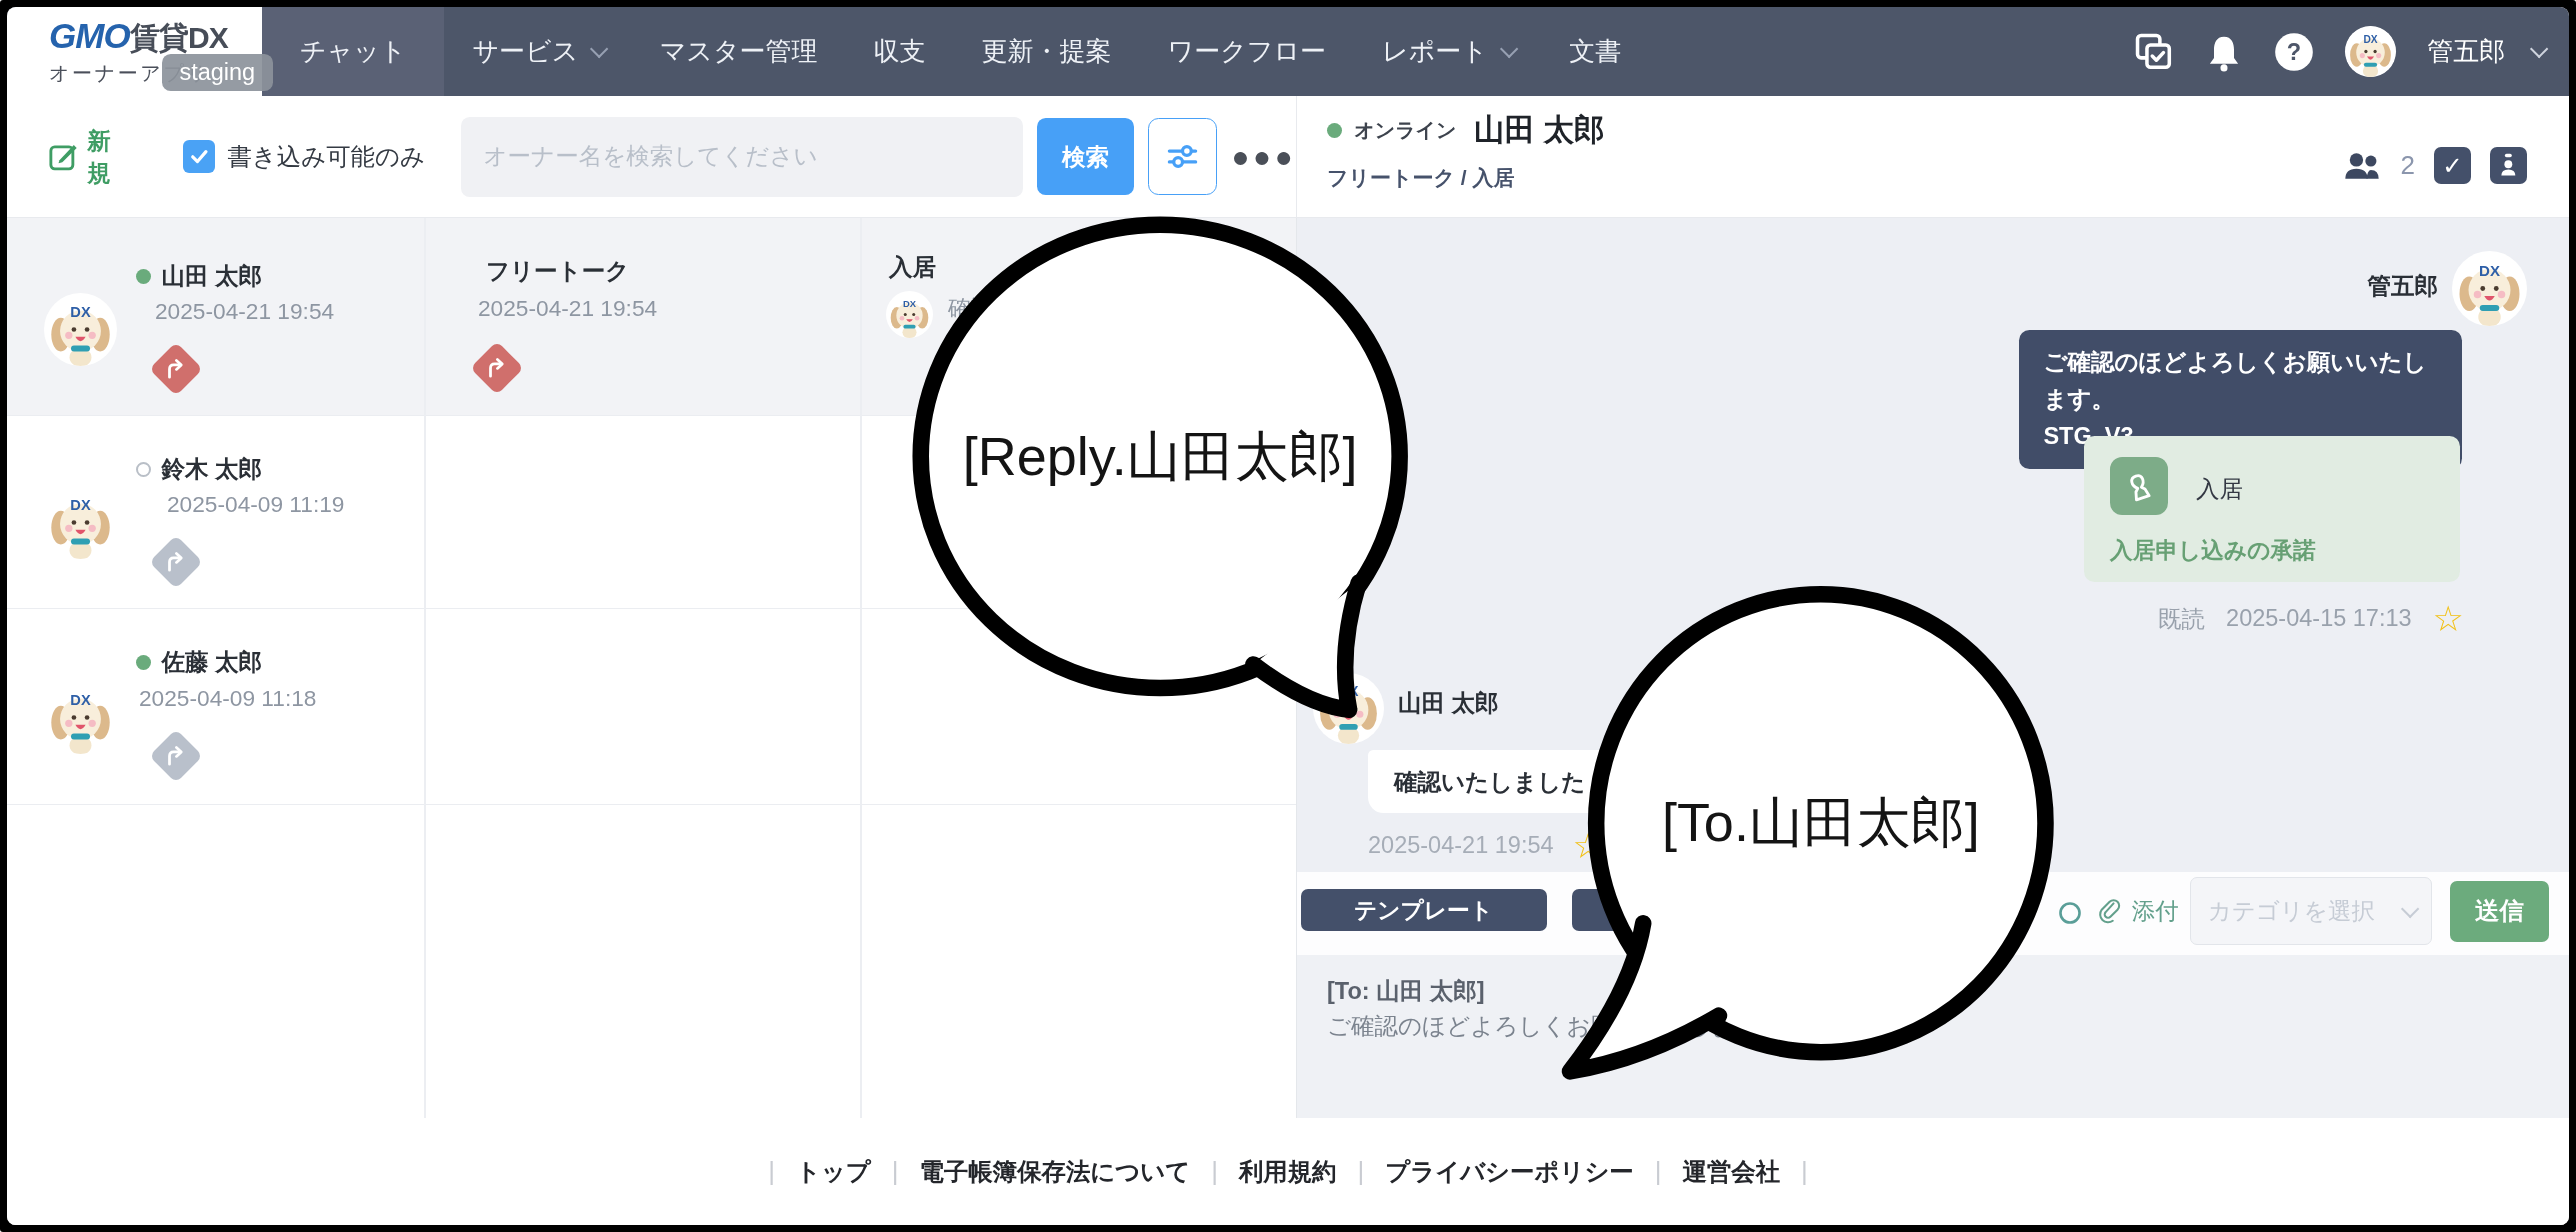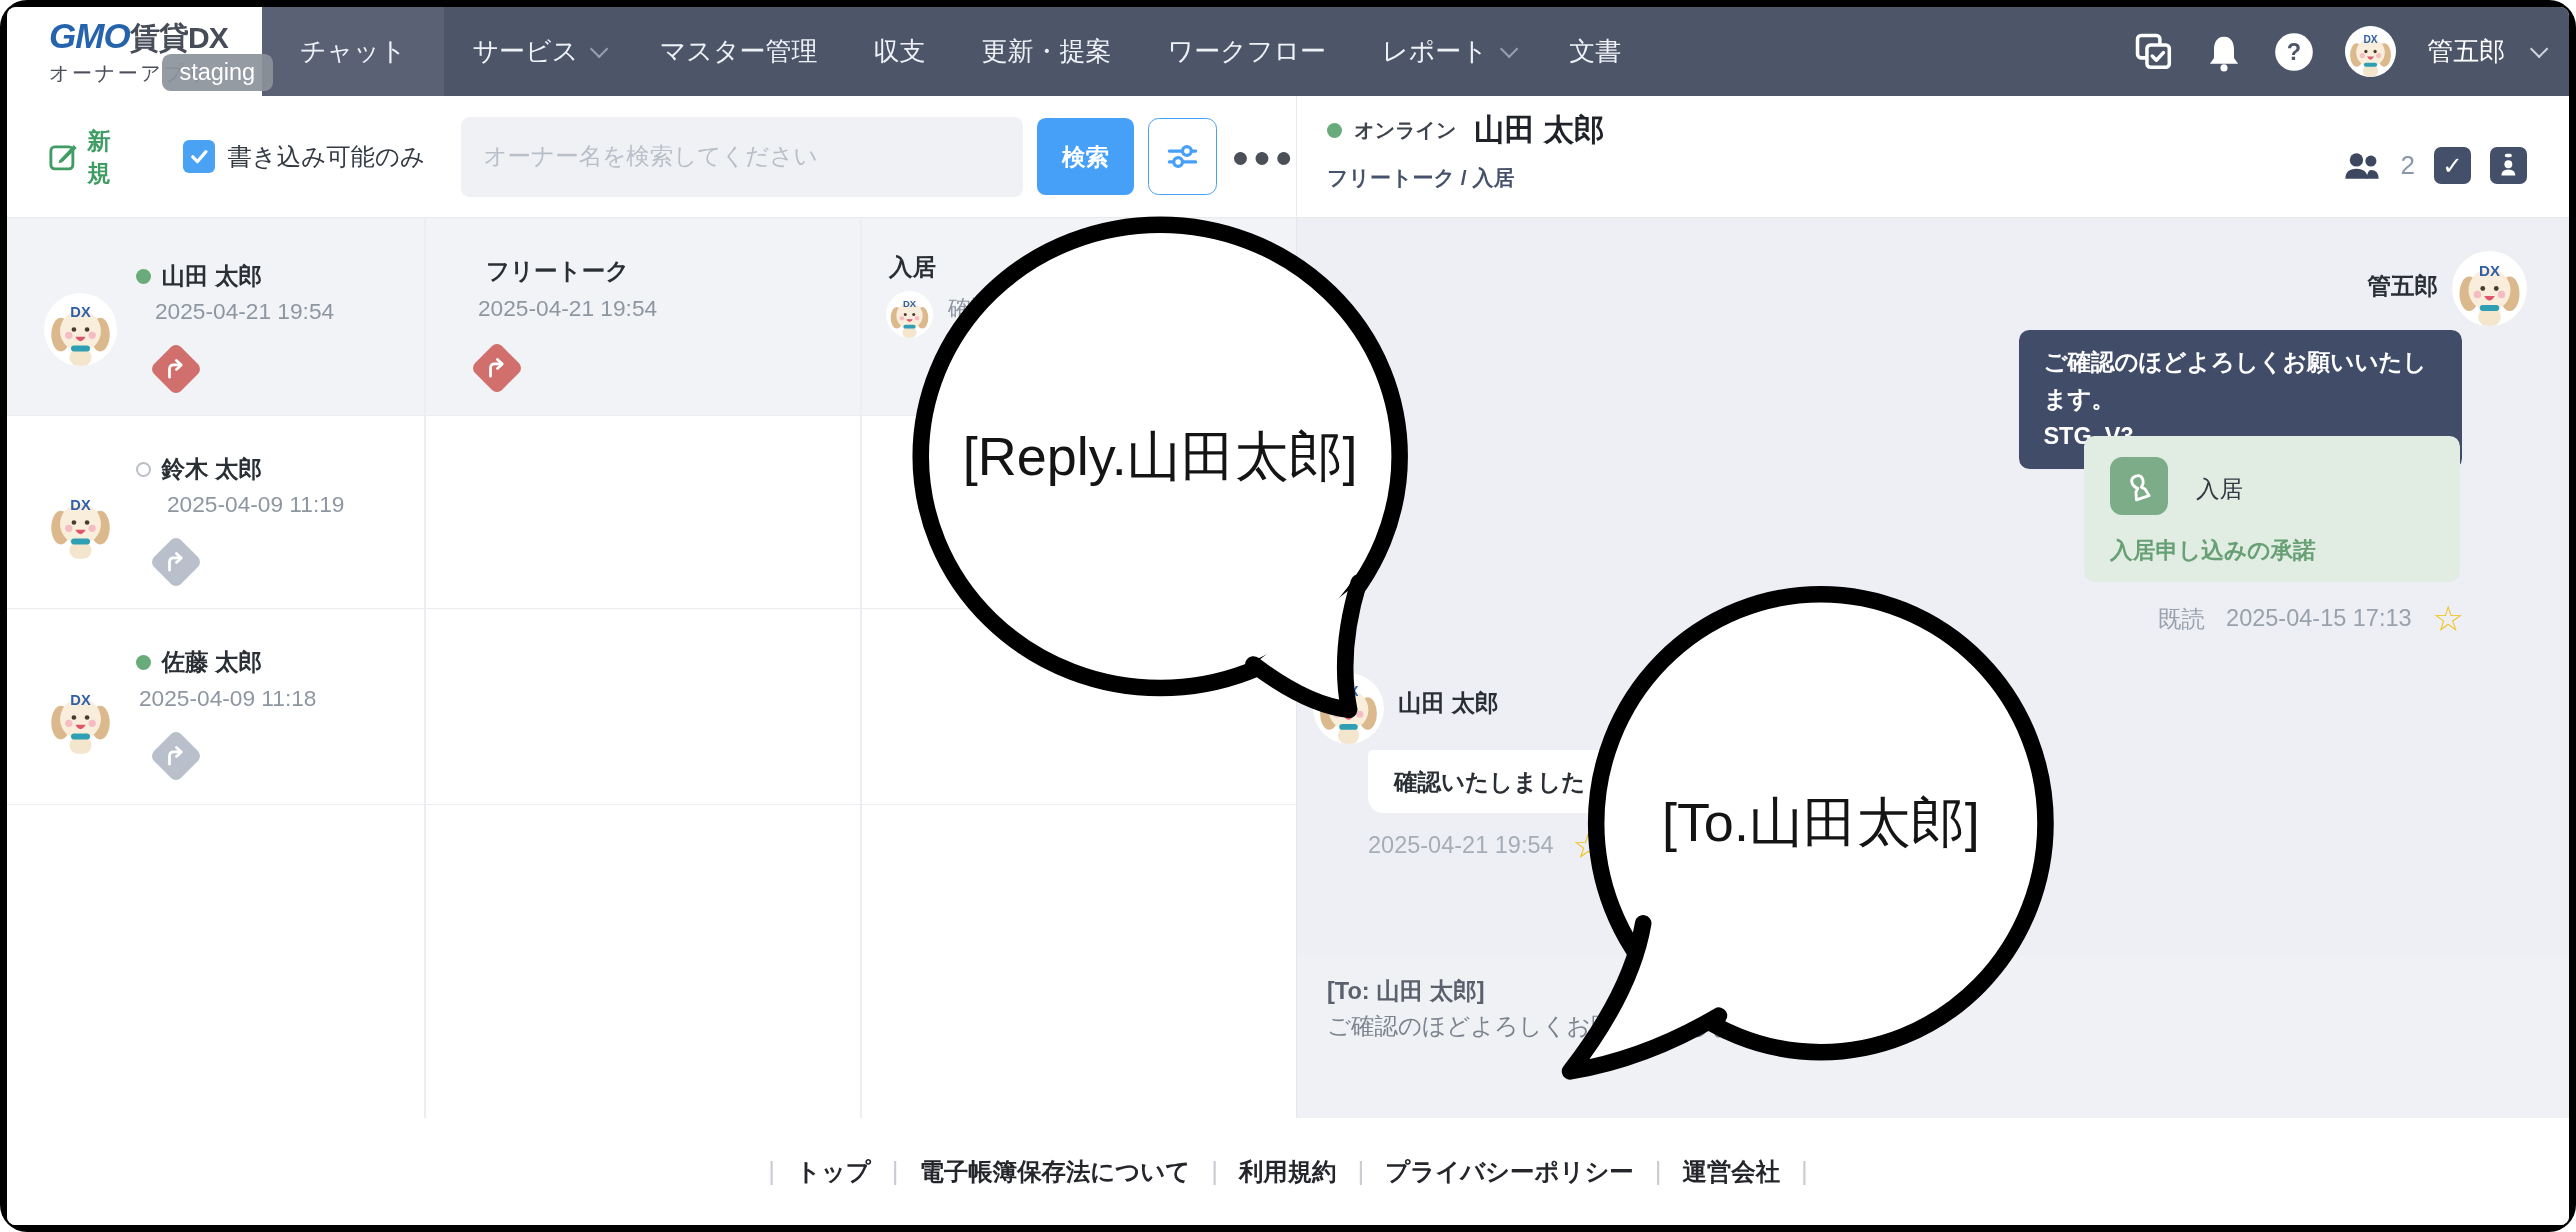--- a/index.html
+++ b/index.html
@@ -1,16 +1,16 @@
 <!DOCTYPE html>
 <html style="font-size:14px"><head>
 <meta charset="utf-8">
 <style>
   html,body{margin:0;padding:0;background:#fff;font-family:"Liberation Sans","DejaVu Sans",sans-serif;}
-  .frame{position:relative;width:2576px;height:1232px;background:#000;border-radius:27px;overflow:hidden;}
+  .frame{position:relative;width:2576px;height:1232px;background:#000;border-radius:3px;overflow:hidden;}
   .screen{position:absolute;left:7px;top:7px;width:2562px;height:1218px;background:#fff;border-radius:8.7px;overflow:hidden;}
   .abs{position:absolute;}
   
   .topnav{left:0;top:0;width:2562px;height:89px;background:#4d5669;display:flex;align-items:stretch;}
   .logoblock{width:255px;background:#fff;display:flex;flex-direction:column;justify-content:center;padding-left:42px;box-sizing:border-box;}
   .logoline{font-size:35px;font-weight:bold;letter-spacing:-0.9px;white-space:nowrap;}
   .logo-gmo{color:#2563ad;font-style:italic;}
   .logo-brand{color:#474d58;font-size:30px;font-style:normal;}
   .logosub{font-size:20px;color:#4a4f5a;letter-spacing:2.6px;margin-top:1.7px;white-space:nowrap;}
   .stagingbadge{left:155px;top:47px;background:rgba(140,146,155,.92);color:#fff;font-size:23.5px;padding:5.2px 17.4px;border-radius:8.7px;z-index:60;}
@@ -320,20 +320,38 @@
     <svg class="avatar abs" style="left:15.7px;top:455px;" width="71" height="71" viewBox="0 0 82 82">
           <use href="#dog"></use>
         </svg>
     <div class="msg-name" style="left:101px;top:469px;">山田 太郎</div>
     <div class="whitebubble">確認いたしました！</div>
     <div class="in-time">
       <span>2025-04-21 19:54</span>
       <span class="star">☆</span>
     </div>
 
+    <div class="composerbar">
+      <button class="navybtn" style="left:3.5px;width:246px;">テンプレート</button>
+      <button class="navybtn" style="left:275px;width:247px;"></button>
+      <svg style="position:absolute;left:760px;top:28px;" width="26" height="26" viewBox="0 0 30 30">
+            <circle cx="15" cy="15" r="11" fill="none" stroke="#5a9e98" stroke-width="3"></circle>
+          </svg>
+      <div class="attachgrp">
+        <svg width="26" height="28" viewBox="0 0 28 30">
+              <path d="M21 8 L11 19 a4 4 0 0 0 6 6 L26 16 a7 7 0 0 0 -10-10 L6 16 a10 10 0 0 0 14 14" fill="none" stroke="#63a08c" stroke-width="2.6" stroke-linecap="round" transform="scale(0.85)"></path>
+            </svg>
+        <span>添付</span>
+      </div>
+      <div class="catdrop">
+        <span>カテゴリを選択</span>
+        <span class="chev"></span>
+      </div>
+      <button class="sendbtn">送信</button>
+    </div>
     <div class="textarea">
       <div class="ta-line1">[To: 山田 太郎]</div>
       <div class="ta-line2">ご確認のほどよろしくお願いいたします。</div>
     </div>
   </div>
 
   <div class="abs footer">
     <span class="fbar">|</span>
     <span class="flink">トップ</span>
     <span class="fbar">|</span>

